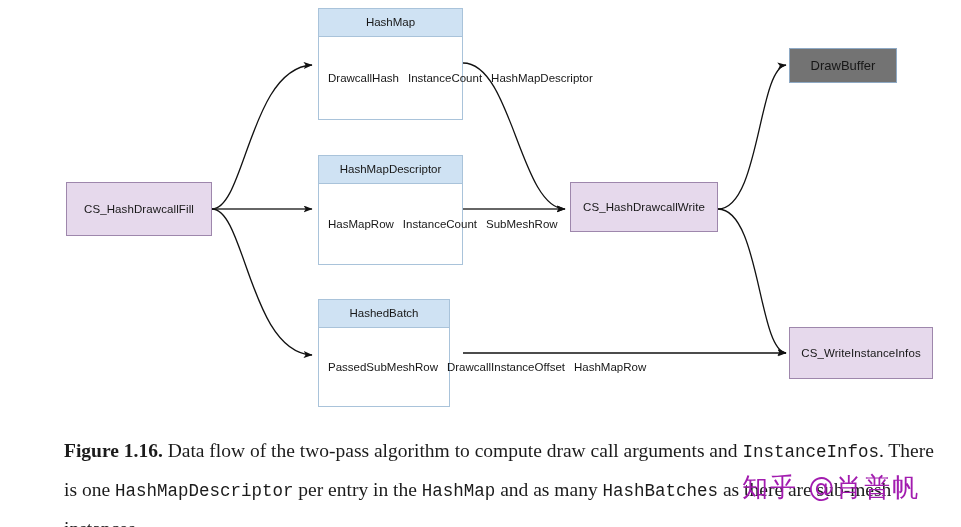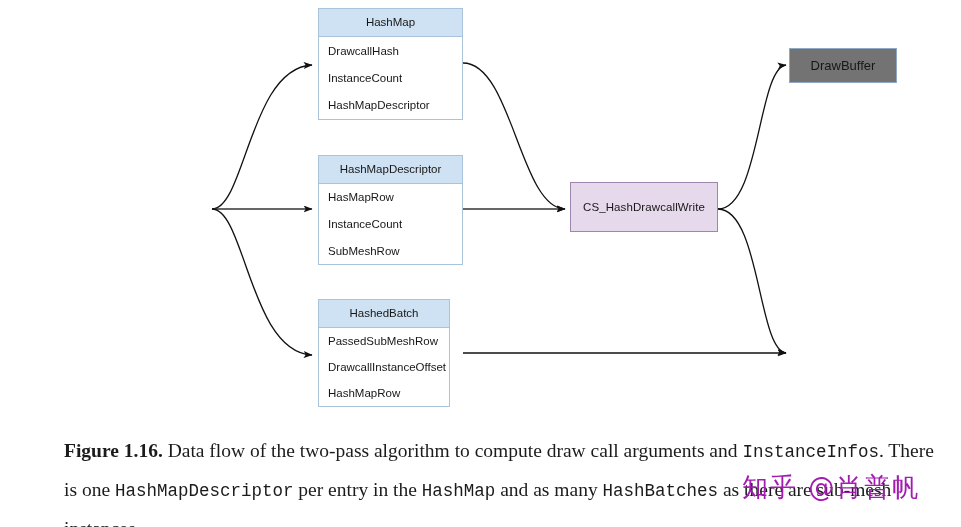--- a/index.html
+++ b/index.html
@@ -74,21 +74,21 @@
     height: 27px;
     line-height: 27px;
     text-align: center;
     font-size: 11.5px;
     color: #171717;
   }
 
   .struct-rows {
     flex: 1;
     display: flex;
-    flex-direction: column;
+    flex-direction: row;
   }
 
   .struct-row {
     flex: 1;
     display: flex;
     align-items: center;
     padding-left: 9px;
     font-size: 11.5px;
     color: #171717;
     position: relative;
@@ -153,20 +153,23 @@
 
     <path d="M 463,209 L 565,209" fill="none" stroke="#333333" stroke-width="1.5" marker-end="url(#arrowhead)"></path>
 
     <path d="M 718,209 C 760,209 758,68 786,65" fill="none" stroke="#111111" stroke-width="1.3" marker-end="url(#arrowhead)"></path>
 
     <path d="M 718,209 C 760,209 758,350 786,353" fill="none" stroke="#111111" stroke-width="1.3" marker-end="url(#arrowhead)"></path>
 
     <path d="M 463,353 L 786,353" fill="none" stroke="#111111" stroke-width="1.4" marker-end="url(#arrowhead)"></path>
   </svg>
 
+  <div class="node proc" style="left:66px; top:182px; width:146px; height:54px;">
+    <span>CS_HashDrawcallFill</span>
+  </div>
 
   <div class="node struct" style="left:318px; top:8px; width:145px; height:112px;">
     <div class="struct-title">HashMap</div>
     <div class="struct-rows">
       <div class="struct-row">DrawcallHash</div>
       <div class="struct-row">InstanceCount</div>
       <div class="struct-row">HashMapDescriptor</div>
     </div>
   </div>
 
@@ -189,20 +192,23 @@
   </div>
 
   <div class="node proc" style="left:570px; top:182px; width:148px; height:50px;">
     <span>CS_HashDrawcallWrite</span>
   </div>
 
   <div class="node simple" style="left:789px; top:48px; width:108px; height:35px;">
     <span>DrawBuffer</span>
   </div>
 
+  <div class="node proc" style="left:789px; top:327px; width:144px; height:52px;">
+    <span>CS_WriteInstanceInfos</span>
+  </div>
 
 </div>
 
 <div id="caption">
   <b class="figlabel">Figure 1.16.</b><span> Data flow of the two-pass algorithm to compute draw call arguments and </span><span class="mono">InstanceInfos</span><span>. There is one </span><span class="mono">HashMapDescriptor</span><span> per entry in the </span><span class="mono">HashMap</span><span> and as many </span><span class="mono">HashBatches</span><span> as there are sub-mesh instances.</span>
 </div>
 
 <div id="watermark">知乎 @肖普帆</div>
 
 </body></html>

